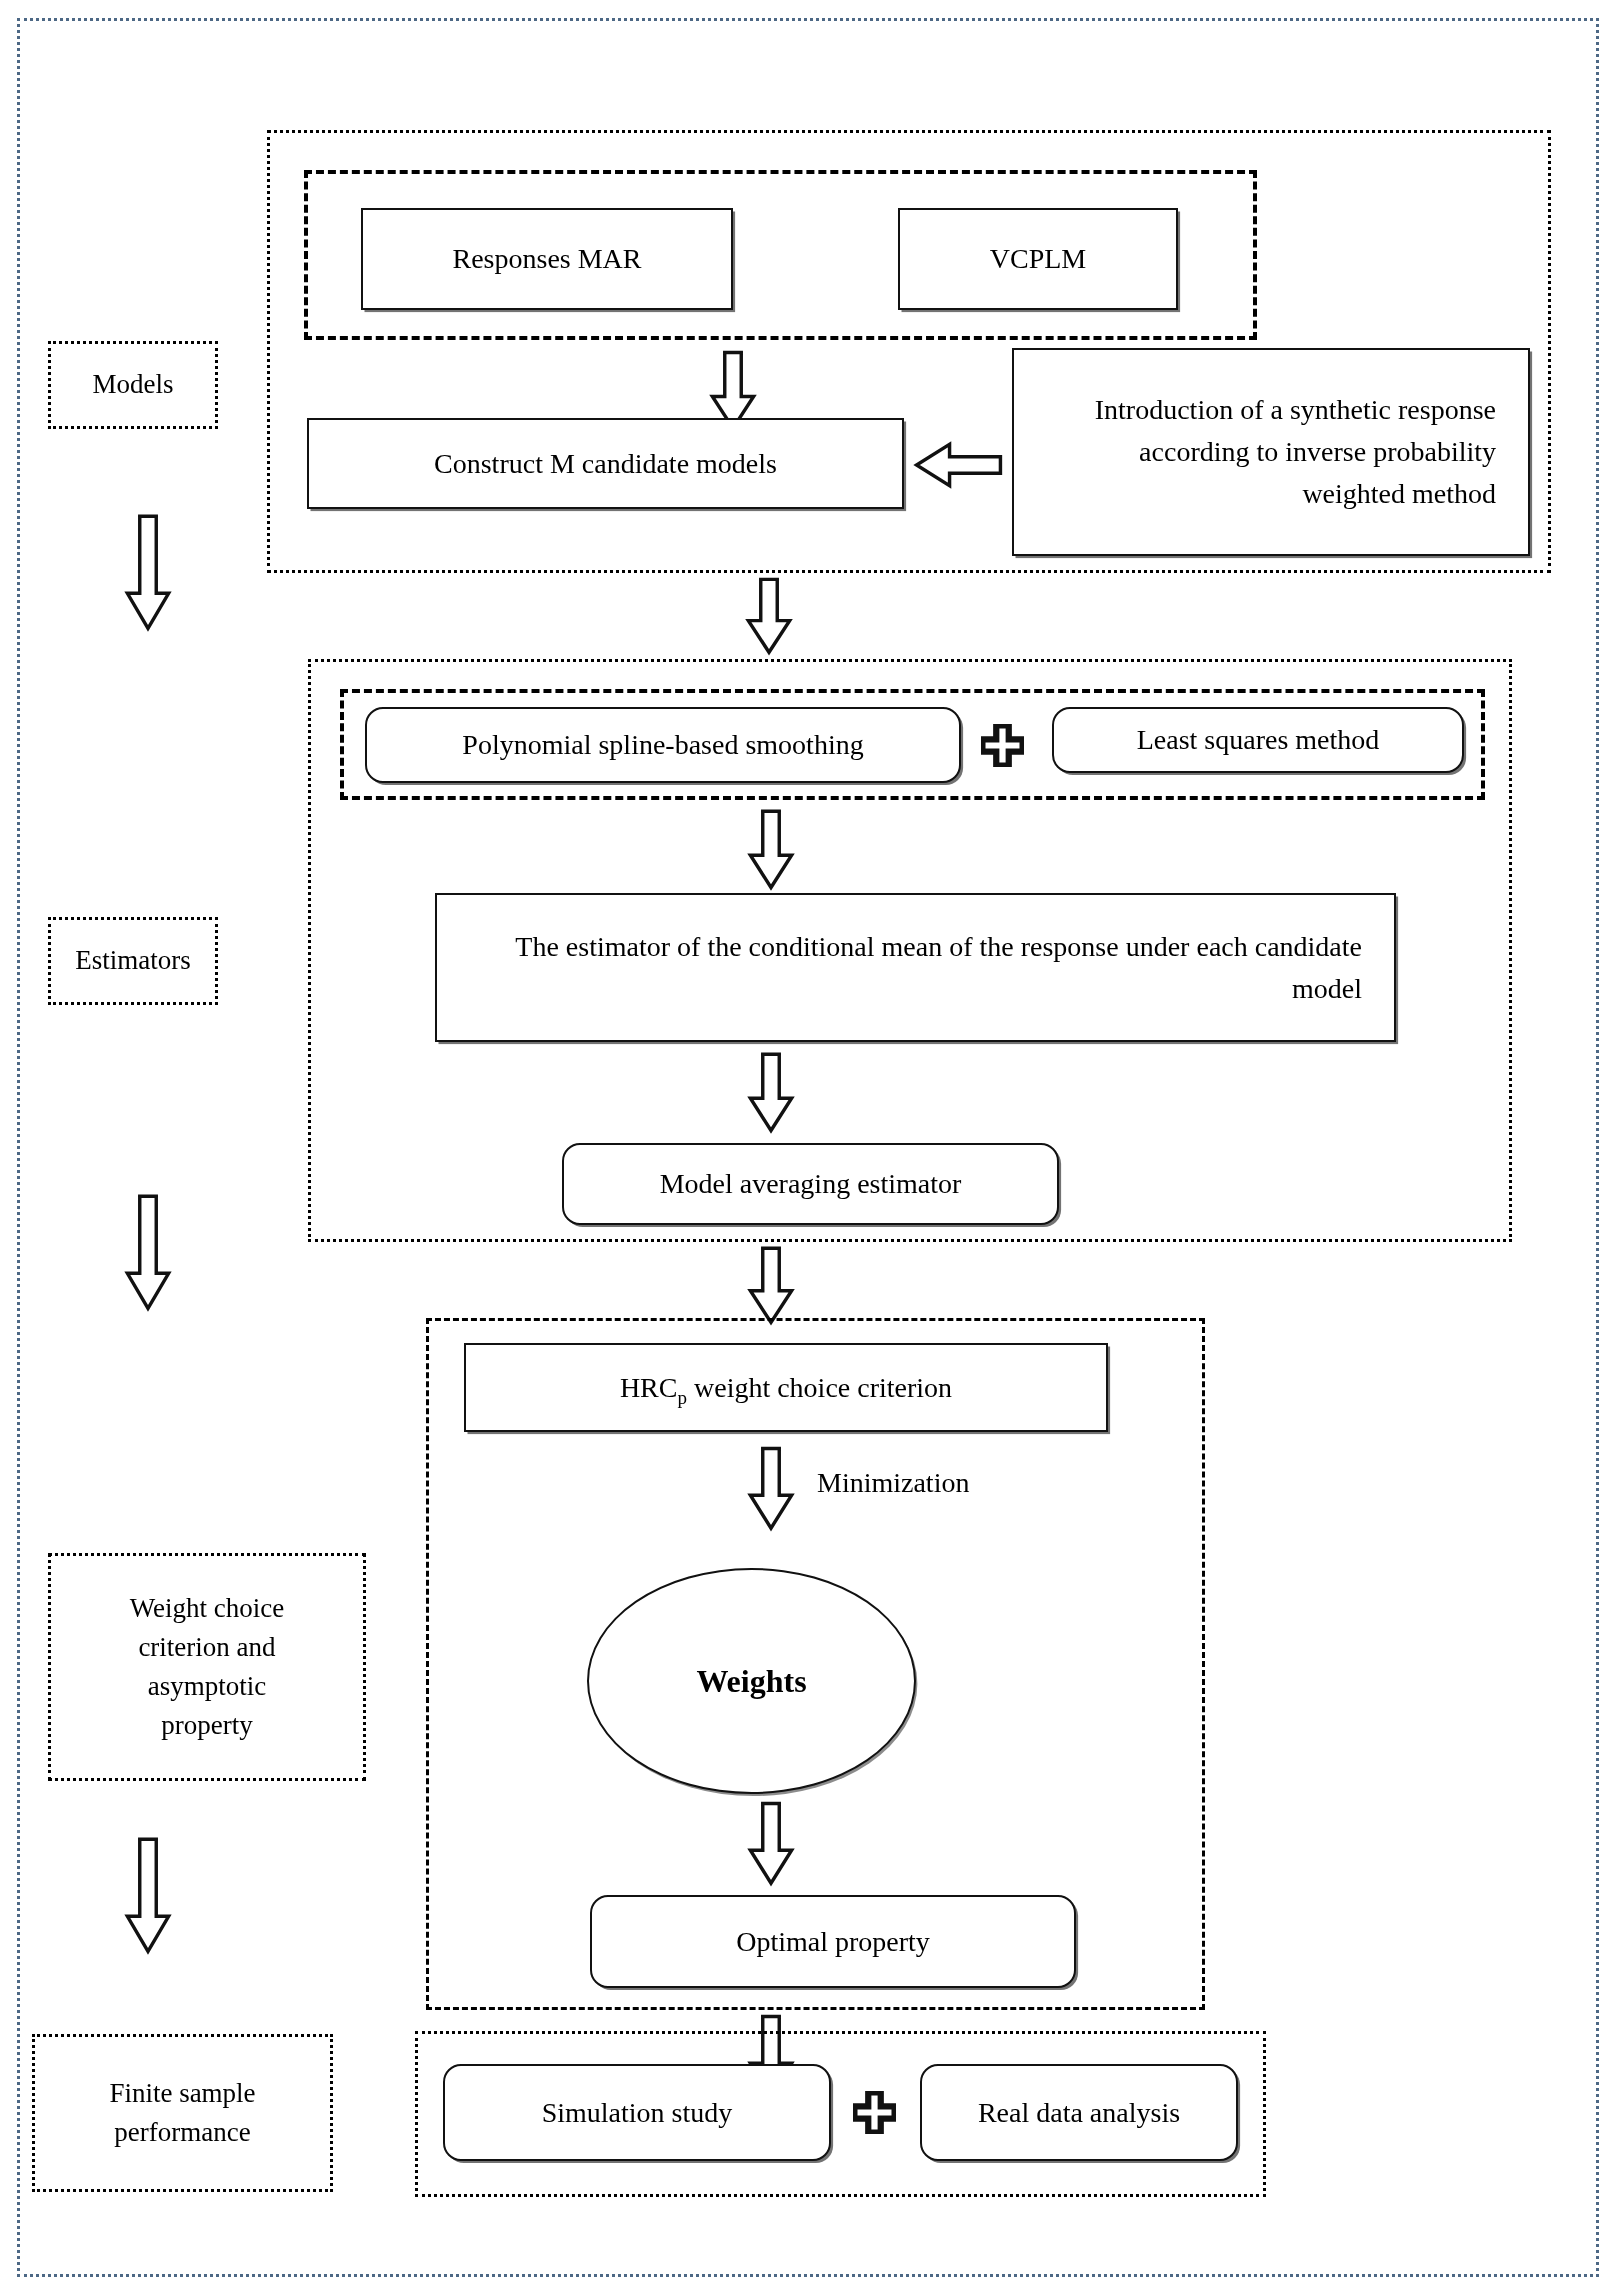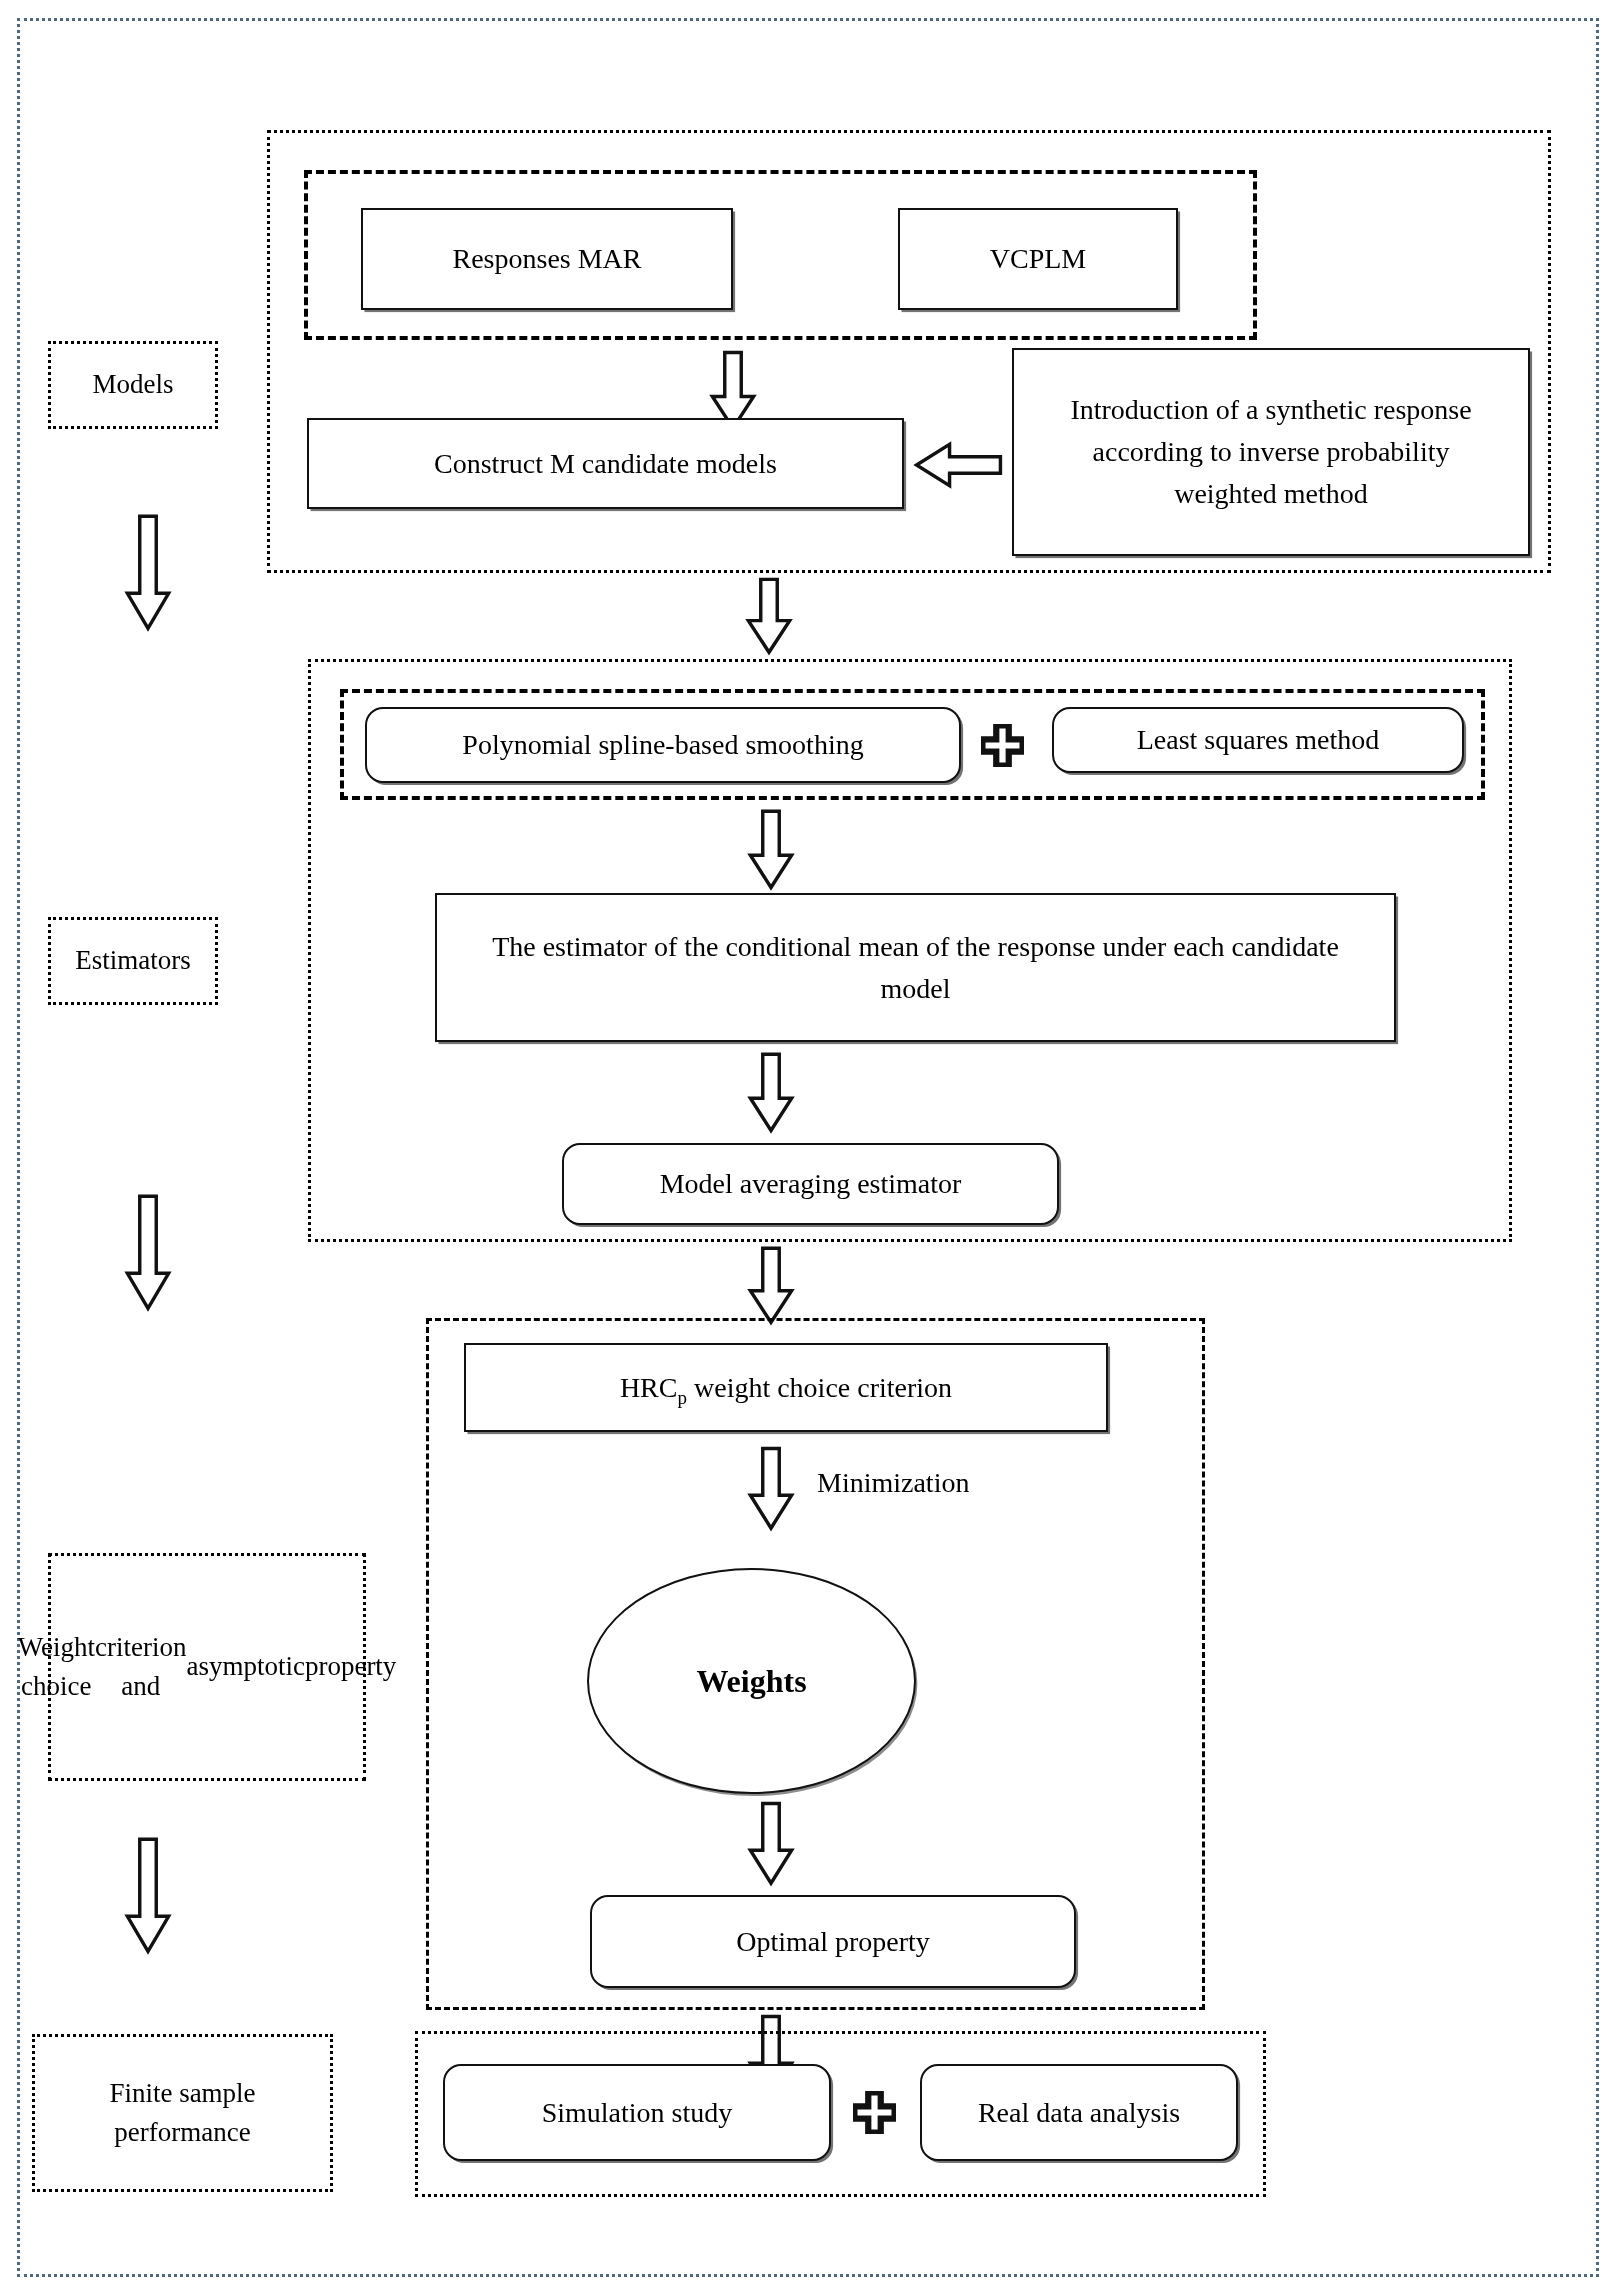--- a/index.html
+++ b/index.html
@@ -68,21 +68,21 @@
     box-shadow: 2.8px 2.8px 0px -0.7px rgba(0,0,0,0.55);
   }
   .node.rounded { border-radius: 18px; }
   .node.ellipse {
     border-radius: 50%;
     font-weight: bold;
     font-size: 32px;
     box-shadow: 2.1px 2.8px 0px -0.7px rgba(0,0,0,0.45);
   }
 
-  .node-text { display: block; }
+  .node-text { display: block; text-align: right; }
   .node-text sub {
     font-size: 0.68em;
     vertical-align: sub;
     line-height: 0;
   }
 
   
   .arrow { position: absolute; }
   .arrow svg { display: block; overflow: visible; }
 
@@ -199,21 +199,21 @@
   <div class="node rounded" style="left:562px; top:1143px; width:497px; height:82px;">
     <span class="node-text">Model averaging estimator</span>
   </div>
 
   <div class="arrow" style="left:749px; top:1248px; width:44px; height:76px;">
     <svg width="44" height="76" viewBox="0 0 64 110">
       <polygon points="20,0 44,0 44,62 62,62 32,108 2,62 20,62" fill="#ffffff" stroke="#111111" stroke-width="5"></polygon>
     </svg>
   </div>
 
-  <div class="legend-box" style="left:48px; top:1553px; width:318px; height:228px; flex-direction:row;">
+  <div class="legend-box" style="left:48px; top:1553px; width:318px; height:228px; flex-direction:column;">
     <span>Weight choice</span>
     <span>criterion and</span>
     <span>asymptotic</span>
     <span>property</span>
   </div>
 
   <div class="arrow" style="left:126px; top:1839px; width:44px; height:114px;">
     <svg width="44" height="114" viewBox="0 0 64 165">
       <polygon points="20,0 44,0 44,112 62,112 32,163 2,112 20,112" fill="#ffffff" stroke="#111111" stroke-width="5"></polygon>
     </svg>

